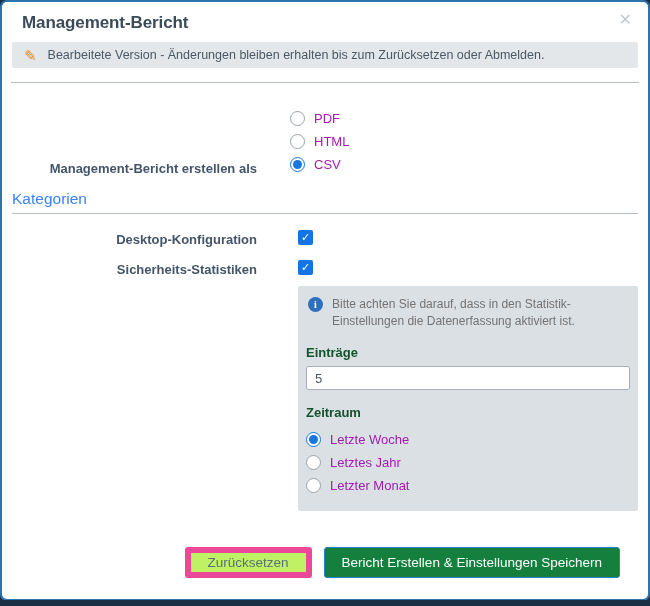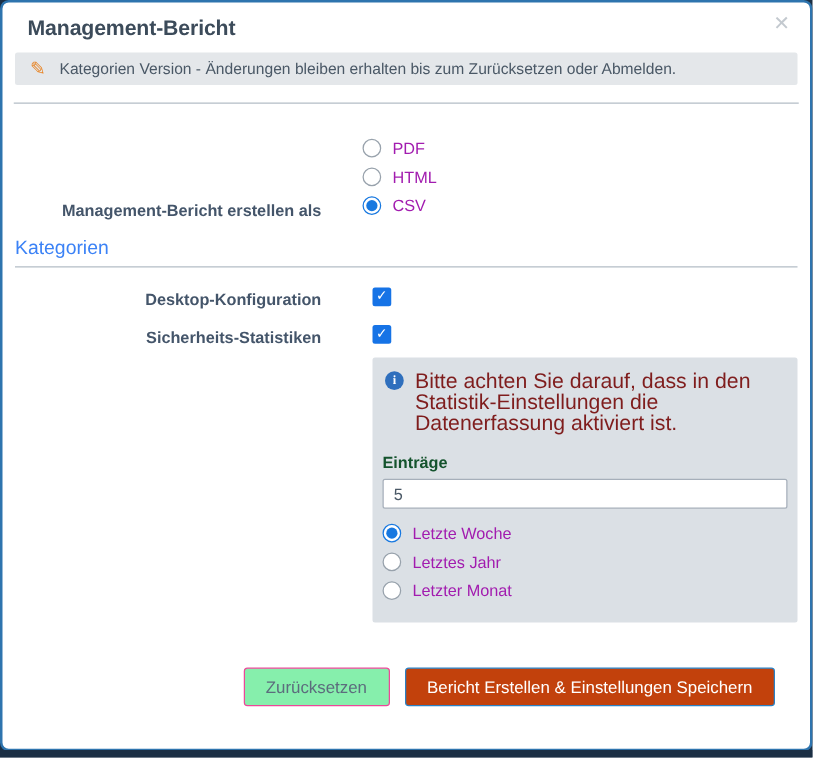--- a/index.html
+++ b/index.html
@@ -148,23 +148,23 @@
     background: #2f6fbd;
     color: #ffffff;
     font-size: 10px;
     font-weight: 700;
     font-family: "Liberation Serif", serif;
     text-align: center;
     line-height: 15px;
     margin: 1px 9px 0 2px;
   }
   .info-text {
-    font-size: 17px;
+    font-size: 12px;
     line-height: 17px;
-    color: #7f1d1d;
+    color: #737373;
     max-width: 295px;
   }
   .panel-label {
     margin-top: 15px;
     font-size: 13px;
     font-weight: 700;
     color: #14532d;
   }
   .entries-input {
     margin-top: 6px;
@@ -191,26 +191,26 @@
   }
   .btn {
     height: 31px;
     border-radius: 3px;
     font-family: "Liberation Sans", sans-serif;
     font-size: 13.5px;
     padding: 0 17px;
     cursor: pointer;
   }
   .btn-secondary {
-    background: #86efac;
-    border: 1px solid #ec4899;
+    background: #bef264;
+    border: 6px solid #ec4899;
     color: #5c6d7d;
   }
   .btn-primary {
-    background: #c2410c;
+    background: #15803d;
     border: 1px solid #2980c4;
     color: #ffffff;
   }
   .bottom-bar {
     position: absolute;
     left: 0; bottom: 0;
     width: 650px; height: 6px;
     background: #1b2f44;
   }
 </style>
@@ -219,21 +219,21 @@
 
 <div class="modal">
 
   <div class="modal-header">
     <div class="modal-title">Management-Bericht</div>
     <div class="close-btn">✕</div>
   </div>
 
   <div class="notice">
     <span class="pencil-icon">✎</span>
-    <span class="notice-text">Kategorien Version - Änderungen bleiben erhalten bis zum Zurücksetzen oder Abmelden.</span>
+    <span class="notice-text">Bearbeitete Version - Änderungen bleiben erhalten bis zum Zurücksetzen oder Abmelden.</span>
   </div>
 
   <hr class="divider divider-top">
 
   <div class="content">
 
     <div class="form-row row-format">
       <div class="form-label">Management-Bericht erstellen als</div>
       <div class="form-control">
         <div class="radio-row">
@@ -266,20 +266,21 @@
 
     <div class="stats-panel">
       <div class="info-row">
         <span class="info-icon">i</span>
         <span class="info-text">Bitte achten Sie darauf, dass in den Statistik-Einstellungen die Datenerfassung aktiviert ist.</span>
       </div>
 
       <div class="panel-label">Einträge</div>
       <input class="entries-input" type="text" value="5" style="">
 
+      <div class="panel-label">Zeitraum</div>
       <div class="period-group">
         <div class="radio-row">
           <span class="radio selected"></span>
           <span class="radio-label">Letzte Woche</span>
         </div>
         <div class="radio-row">
           <span class="radio"></span>
           <span class="radio-label">Letztes Jahr</span>
         </div>
         <div class="radio-row">

